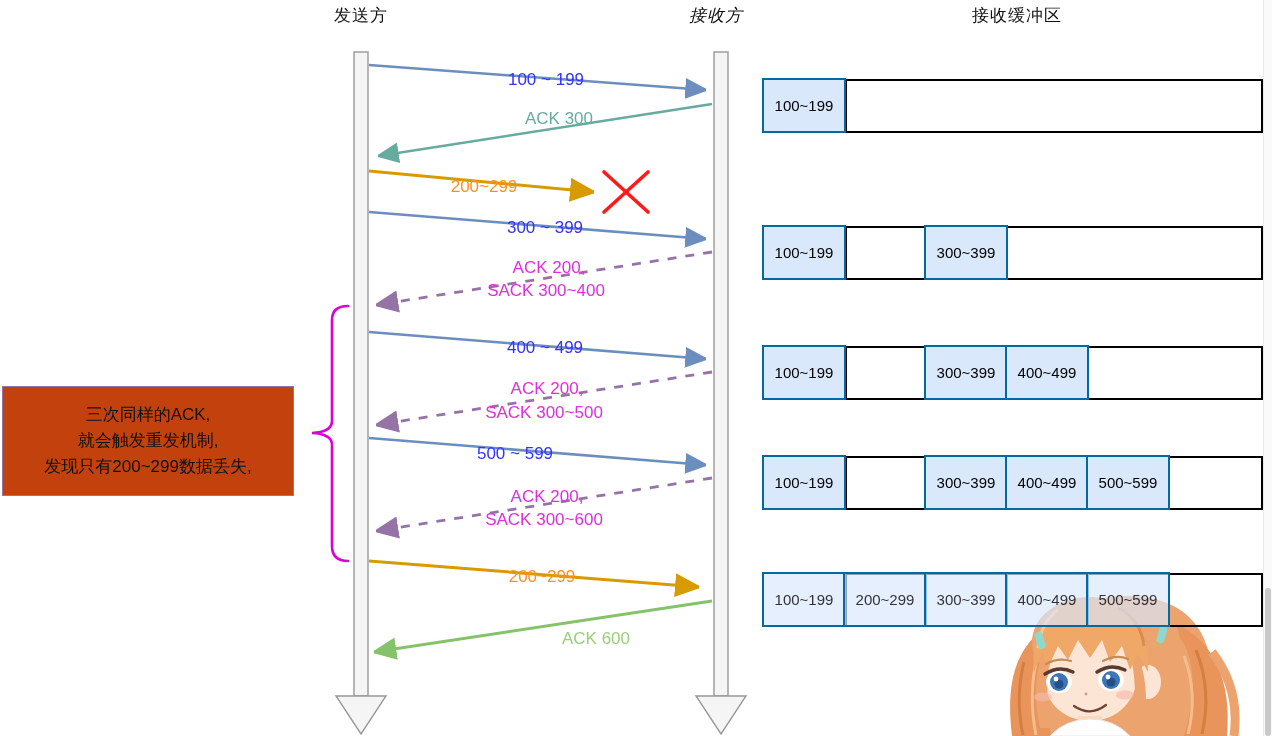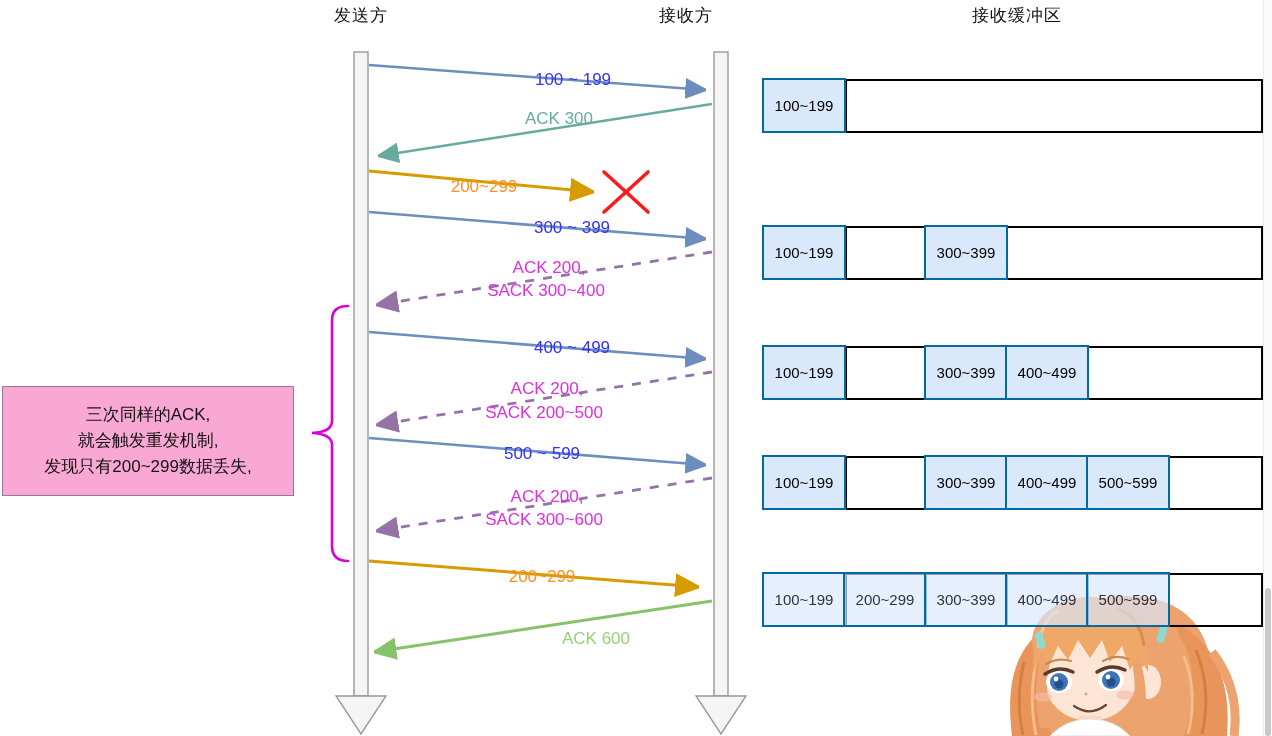--- a/index.html
+++ b/index.html
@@ -3,28 +3,28 @@
 <meta charset="utf-8">
 <style>
   html,body{margin:0;padding:0;background:#fff;}
   #stage{
     position:relative;width:1272px;height:736px;overflow:hidden;background:#ffffff;
     font-family:"Liberation Sans","DejaVu Sans",sans-serif;
   }
   .hdr{position:absolute;top:4px;font-size:17px;color:#111;letter-spacing:1px;transform:translateX(-50%);white-space:nowrap;}
   #overlay{position:absolute;left:0;top:0;z-index:2;}
   .msg-label{position:absolute;transform:translateX(-50%);font-size:17px;white-space:nowrap;z-index:3;}
-  .c-blue{color:#3333ff;margin-left:27px;}
+  .c-blue{color:#3333ff;}
   .c-teal{color:#67ab9f;}
   .c-orange{color:#ff8f1f;}
   .c-magenta{color:#e02ee0;text-align:center;}
   .c-green{color:#97d077;margin-left:48px;}
   .note-box{
     position:absolute;left:2px;top:386px;width:290px;height:108px;z-index:3;
-    background:#f9a8d4;border:1.5px solid #9673a6;
+    background:#c2410c;border:1.5px solid #9673a6;
     display:flex;flex-direction:column;justify-content:center;align-items:center;
     font-size:17px;line-height:26px;color:#111;text-align:center;
   }
   .buf-box{position:absolute;left:845px;width:414px;height:50px;border:2.5px solid #000;background:#fff;z-index:2;}
   .buf-box.transparent{background:transparent;}
   .buf-cell{
     position:absolute;width:80px;height:51px;border:2px solid #0369a1;background:#dae8fc;
     display:flex;align-items:center;justify-content:center;
     font-size:15px;color:#000;z-index:3;white-space:nowrap;
   }
@@ -32,21 +32,21 @@
   #girl{position:absolute;left:998px;top:590px;width:256px;height:146px;z-index:1;}
   #scroll-track{position:absolute;right:0;top:0;width:8px;height:736px;background:#fafafa;border-left:1px solid #e9e9e9;z-index:6;}
   #scroll-thumb{position:absolute;right:1px;top:588px;width:6px;height:148px;background:#c9c9c9;border-radius:3px;}
 </style>
 </head>
 <body>
 
 <div id="stage">
 
   <div class="hdr" style="left:361px;">发送方</div>
-  <div class="hdr" style="left:686px;">接收方</div>
+  <div class="hdr" style="left:716px;font-style:italic;">接收方</div>
   <div class="hdr" style="left:1017px;">接收缓冲区</div>
 
   <svg id="girl" viewBox="0 0 256 146" aria-hidden="true">
 
     <path d="M128,6 C70,6 42,42 38,92 L34,146 L222,146 L214,82 C210,35 184,6 128,6 Z" fill="#eda36e"></path>
 
     <path d="M44,40 C16,62 8,96 14,146 L54,146 C42,110 42,78 56,52 Z" fill="#e8945a"></path>
     <path d="M26,72 C20,96 20,122 25,145" stroke="#d47f42" stroke-width="3" fill="none"></path>
     <path d="M40,64 C32,94 33,120 38,145" stroke="#f4bd8e" stroke-width="3" fill="none"></path>
 
@@ -145,21 +145,21 @@
   </svg>
 
   <div class="msg-label c-blue" style="left:546px;top:70px;">100 ~ 199</div>
   <div class="msg-label c-teal" style="left:559px;top:109px;">ACK 300</div>
   <div class="msg-label c-orange" style="left:484px;top:177px;">200~299</div>
   <div class="msg-label c-blue" style="left:545px;top:218px;">300 ~ 399</div>
   <div class="msg-label c-magenta" style="left:549px;top:258px;">ACK 200,</div>
   <div class="msg-label c-magenta" style="left:546px;top:281px;">SACK 300~400</div>
   <div class="msg-label c-blue" style="left:545px;top:338px;">400 ~ 499</div>
   <div class="msg-label c-magenta" style="left:547px;top:379px;">ACK 200,</div>
-  <div class="msg-label c-magenta" style="left:544px;top:403px;">SACK 200~500</div>
+  <div class="msg-label c-magenta" style="left:544px;top:403px;">SACK 300~500</div>
   <div class="msg-label c-blue" style="left:515px;top:444px;">500 ~ 599</div>
   <div class="msg-label c-magenta" style="left:547px;top:487px;">ACK 200,</div>
   <div class="msg-label c-magenta" style="left:544px;top:510px;">SACK 300~600</div>
   <div class="msg-label c-orange" style="left:542px;top:567px;">200~299</div>
   <div class="msg-label c-green" style="left:548px;top:629px;">ACK 600</div>
 
   <div class="note-box">
     <div>三次同样的ACK,</div>
     <div>就会触发重发机制,</div>
     <div>发现只有200~299数据丢失,</div>

